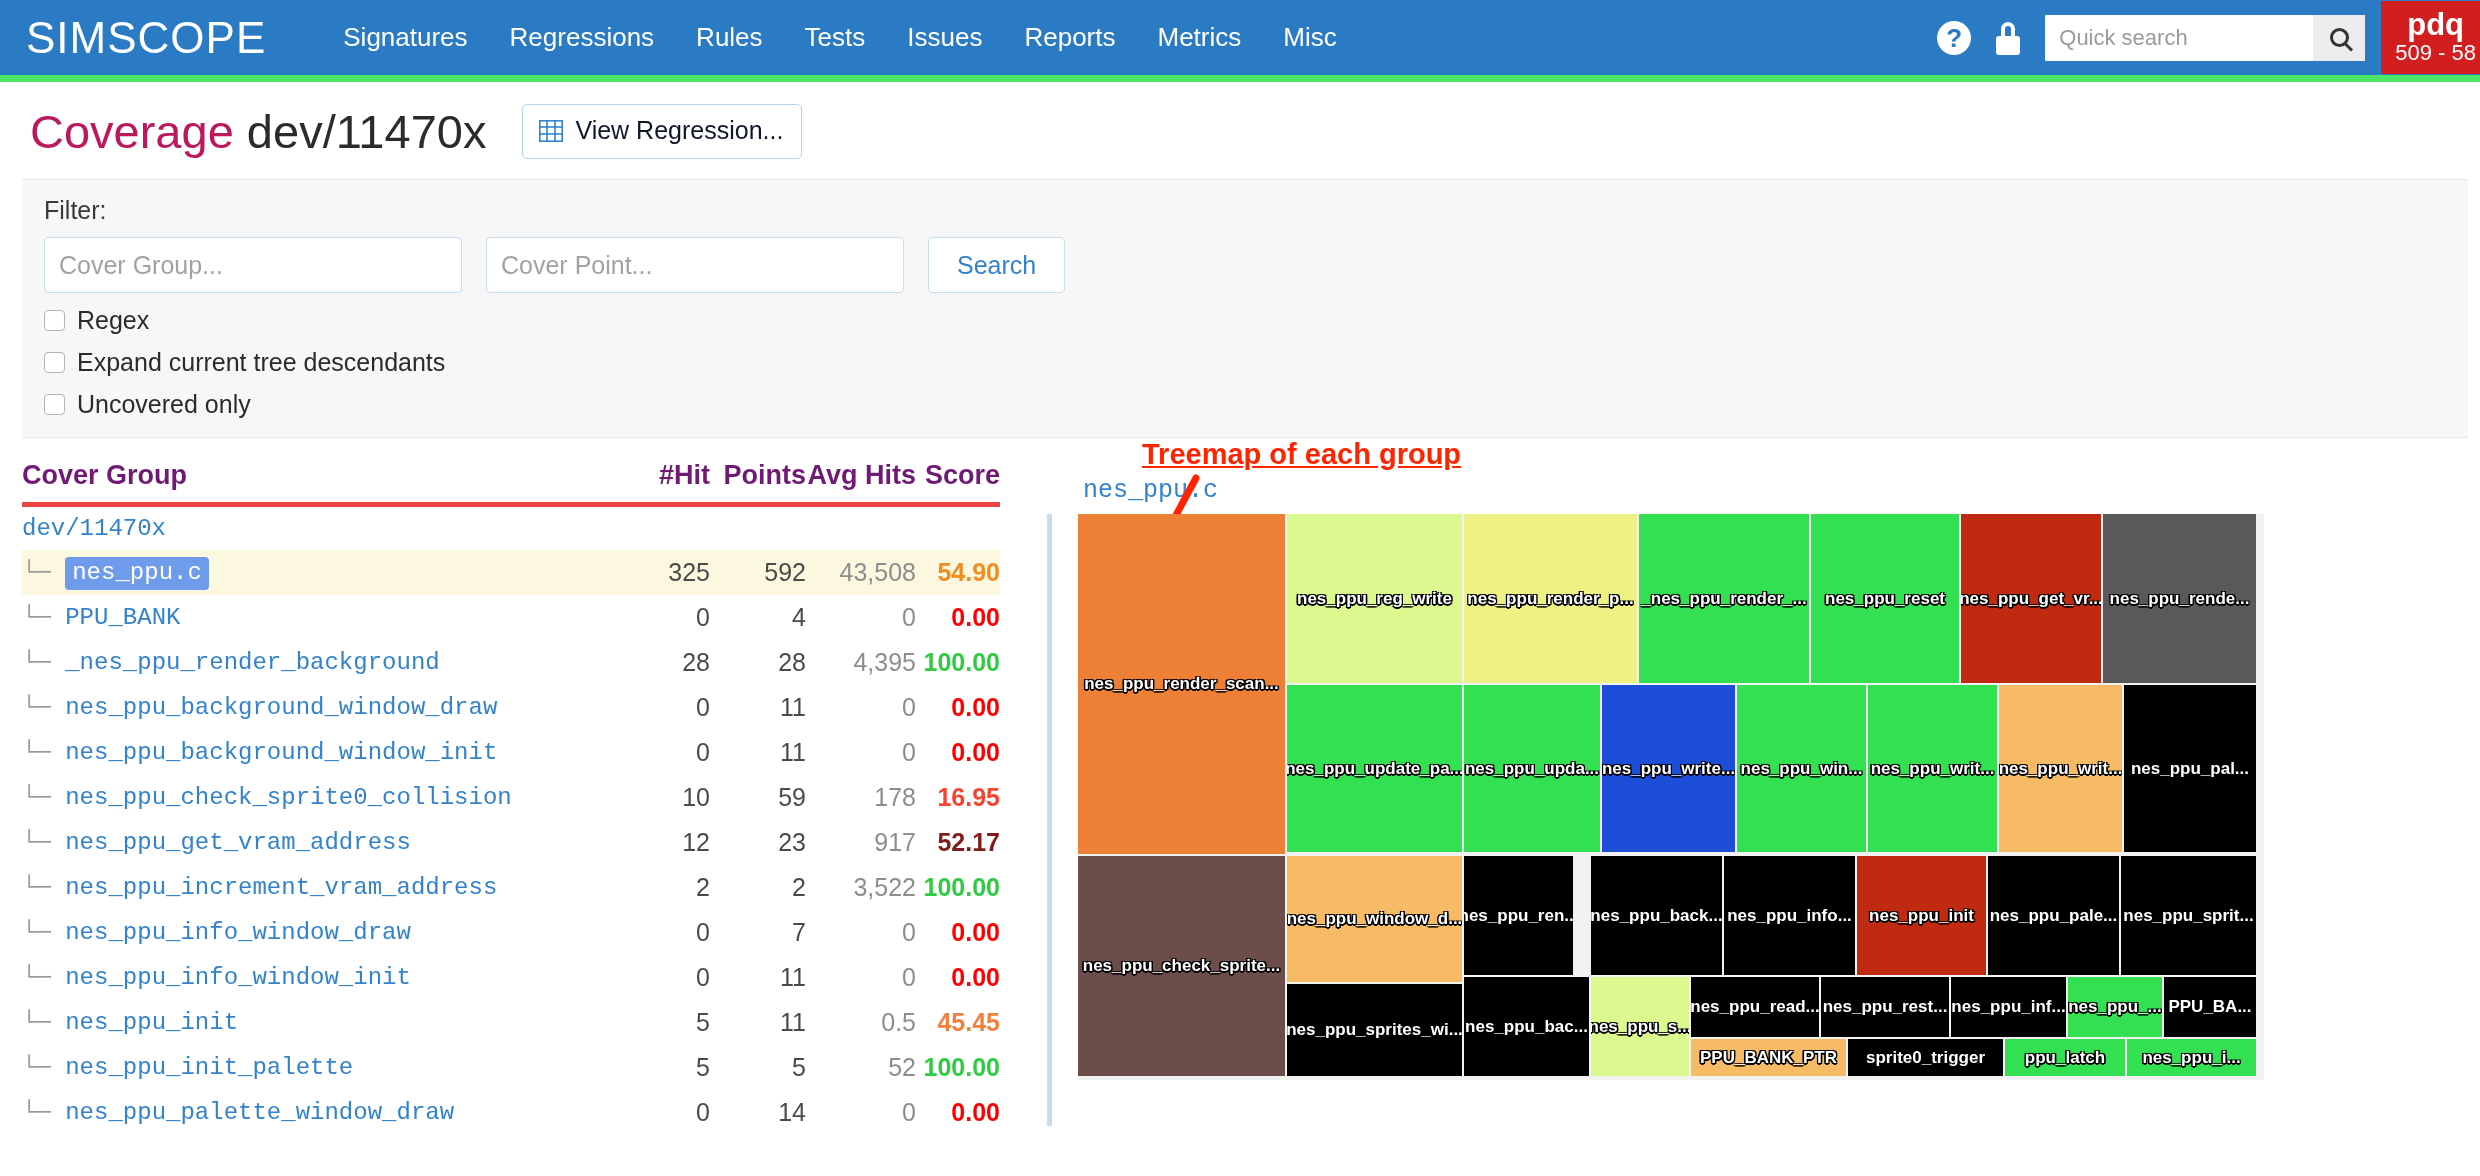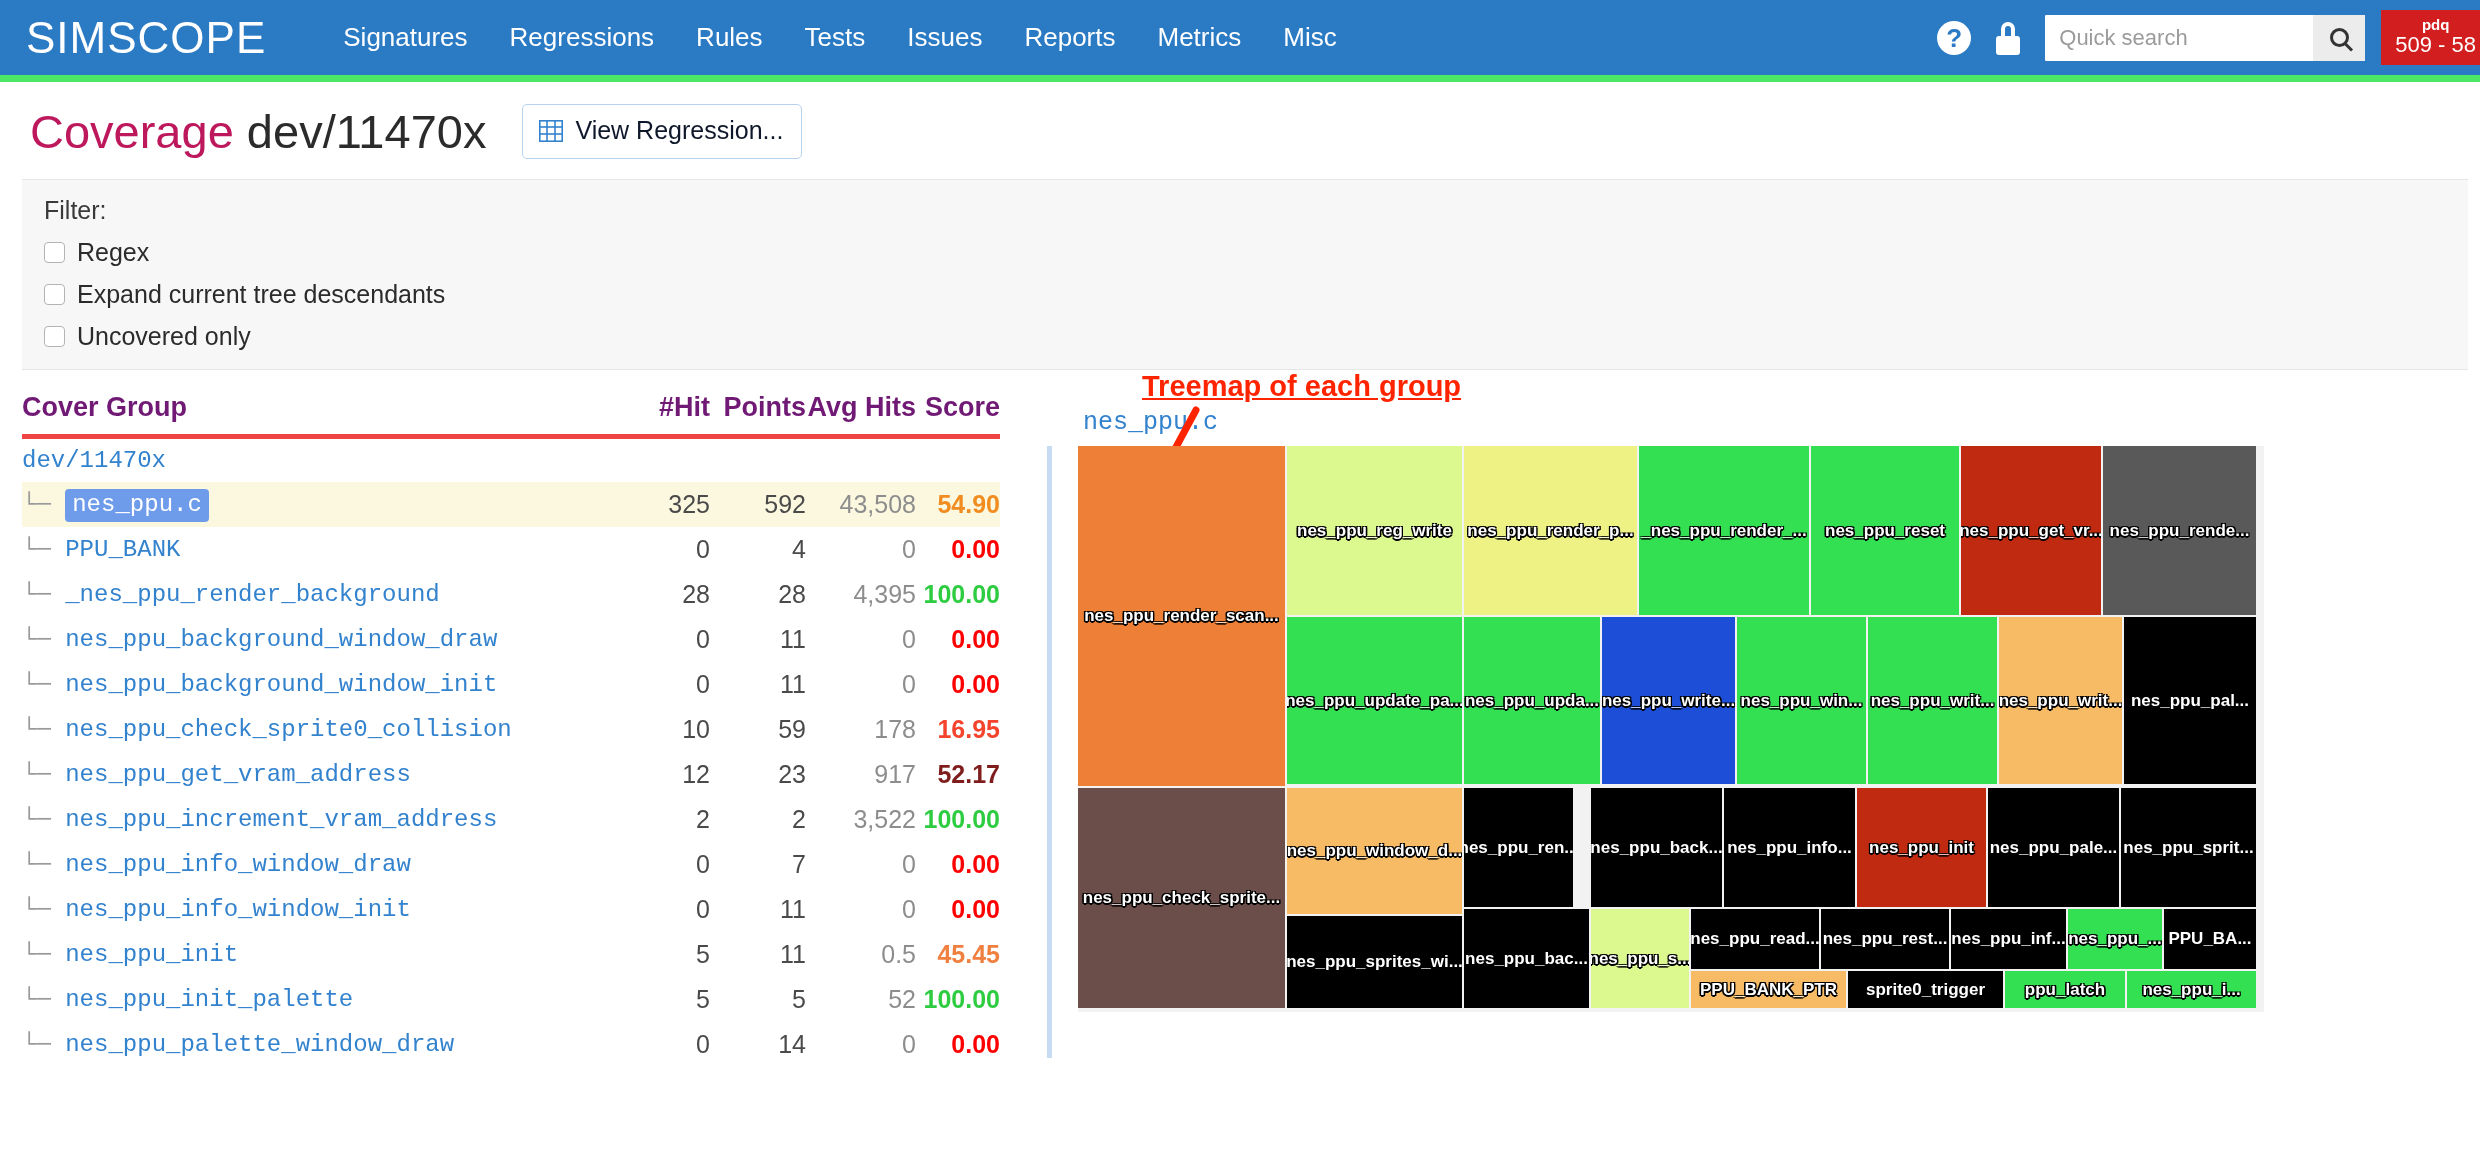--- a/index.html
+++ b/index.html
@@ -90,21 +90,21 @@
     margin-left: 16px;
     background:#D21E1E;
     color:#fff;
     padding: 7px 12px 9px 14px;
     min-width: 86px;
     text-align:center;
     line-height:1.08;
     margin-right:-8px;
     cursor:pointer;
   }
-  #pdq-badge .t1 { font-size:15px; font-weight:bold; display:block; }
+  #pdq-badge .t1 { font-size:31px; font-weight:bold; display:block; }
   #pdq-badge .t2 { font-size:22px; display:block; white-space:nowrap; }
 
   #greenbar { height:7px; background:#4BE764; width:100%; }
 
   
   #titlerow {
     display:flex; align-items:center;
     padding: 22px 0 14px 30px;
   }
   #page-title { font-size: 47px; font-weight:400; line-height:1; white-space:nowrap; }
@@ -312,20 +312,25 @@
       <line x1="0.8" y1="14" x2="23.2" y2="14" stroke="#3282CE" stroke-width="1.6"></line>
       <line x1="8" y1="0.8" x2="8" y2="21.2" stroke="#3282CE" stroke-width="1.6"></line>
       <line x1="16" y1="0.8" x2="16" y2="21.2" stroke="#3282CE" stroke-width="1.6"></line>
     </svg>
     <span>View Regression...</span>
   </div>
 </div>
 
 <div id="filterpanel">
   <div id="filter-label">Filter:</div>
+  <div id="filter-inputs">
+    <input class="fin" id="cover-group-input" type="text" placeholder="Cover Group..." style="">
+    <input class="fin" id="cover-point-input" type="text" placeholder="Cover Point..." style="">
+    <button id="search-btn">Search</button>
+  </div>
   <div class="chkrow">
     <div class="chk"></div>
     <span class="chklabel">Regex</span>
   </div>
   <div class="chkrow">
     <div class="chk"></div>
     <span class="chklabel">Expand current tree descendants</span>
   </div>
   <div class="chkrow">
     <div class="chk"></div>

